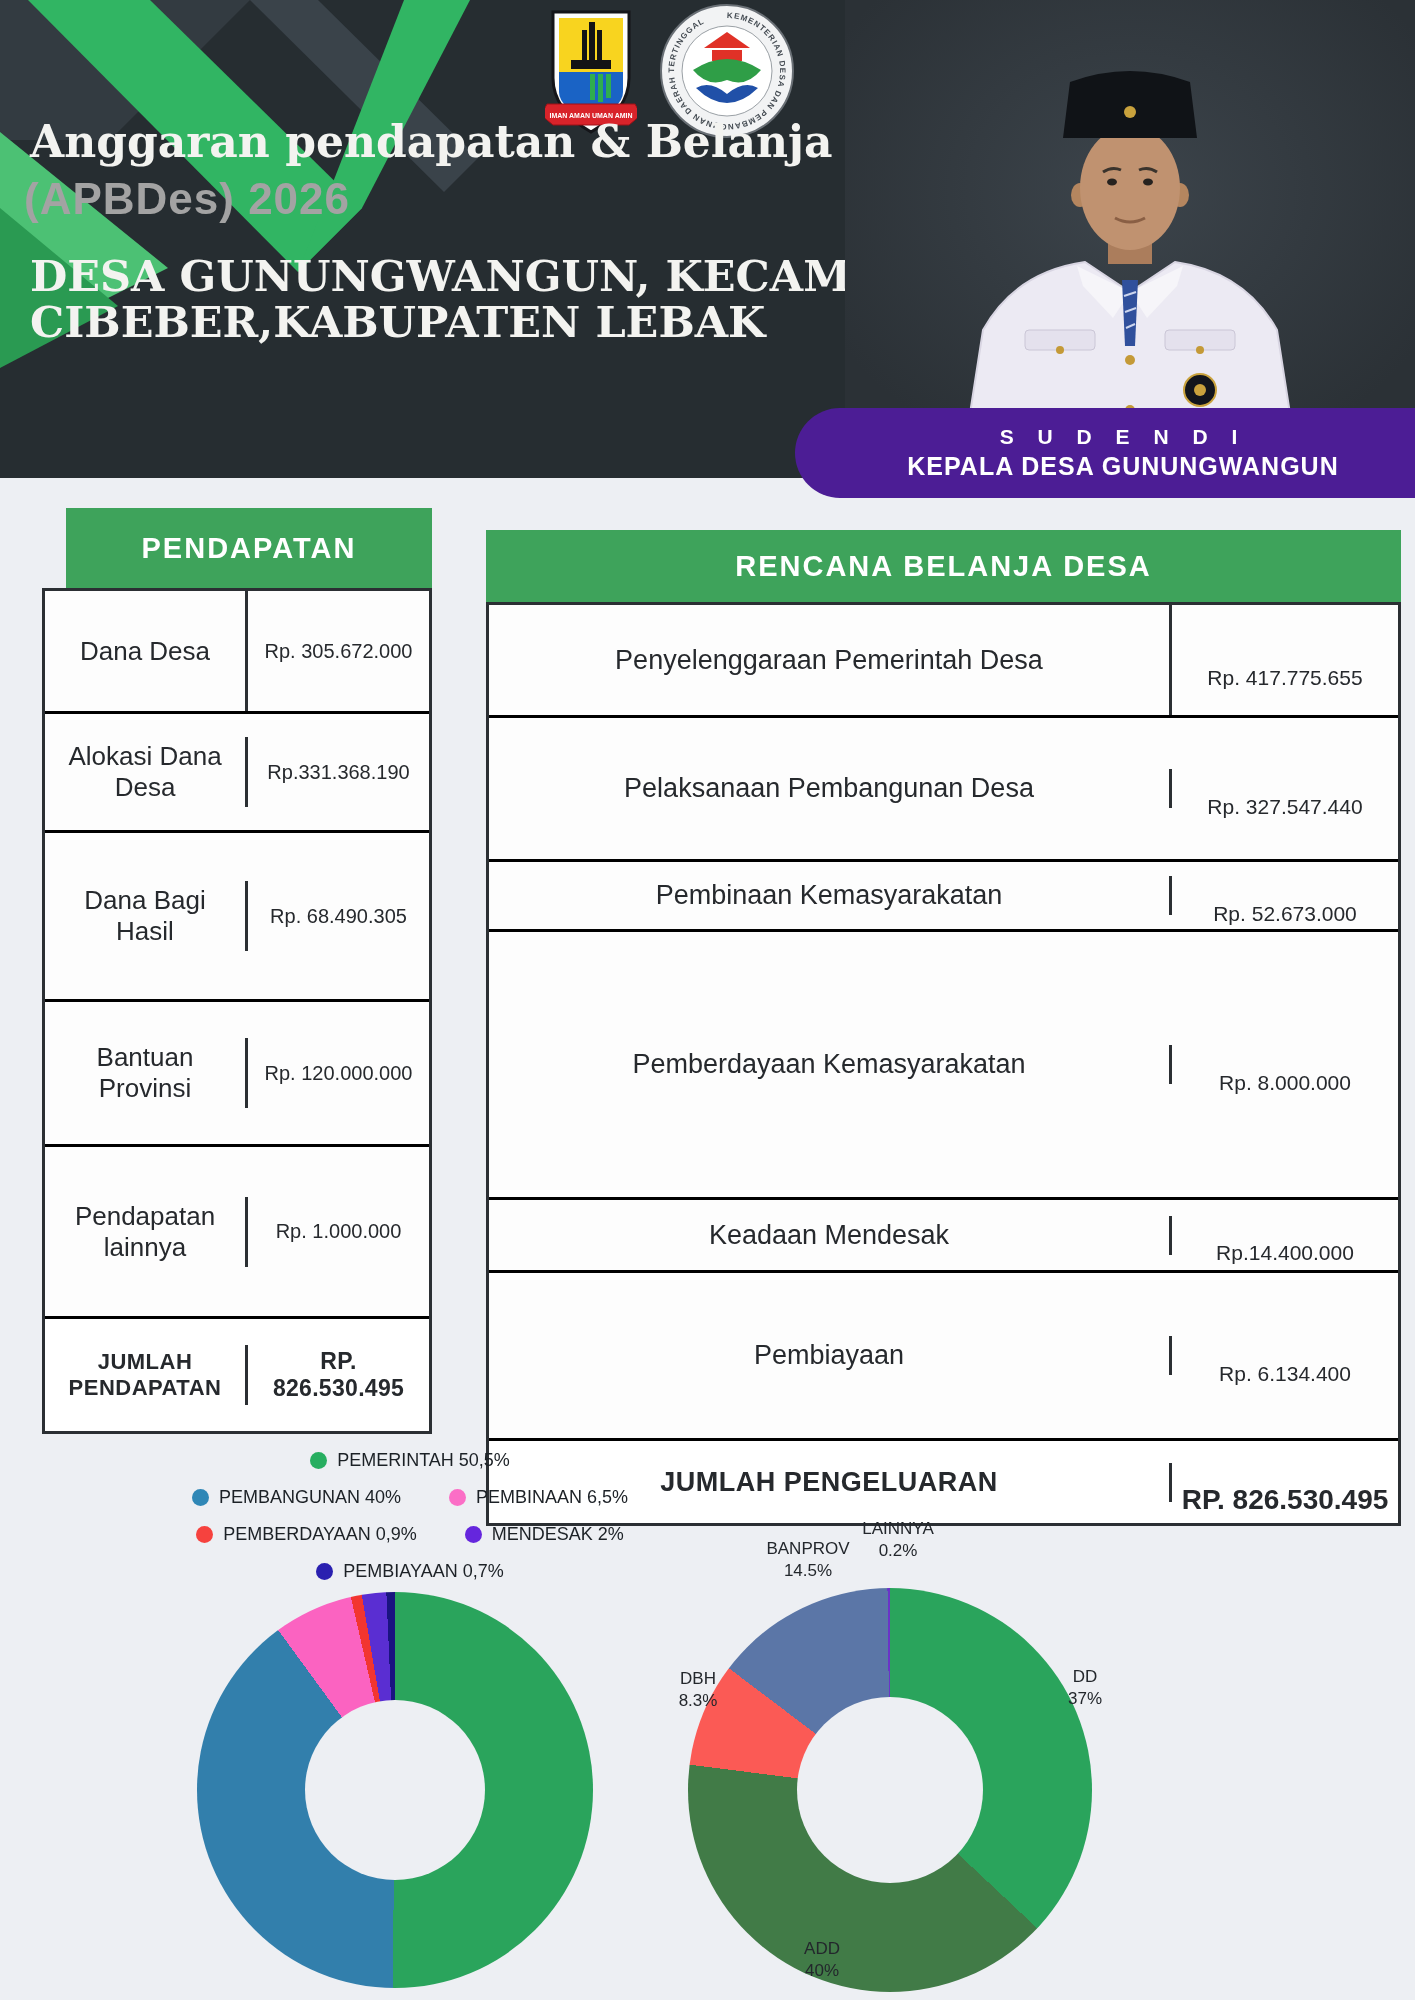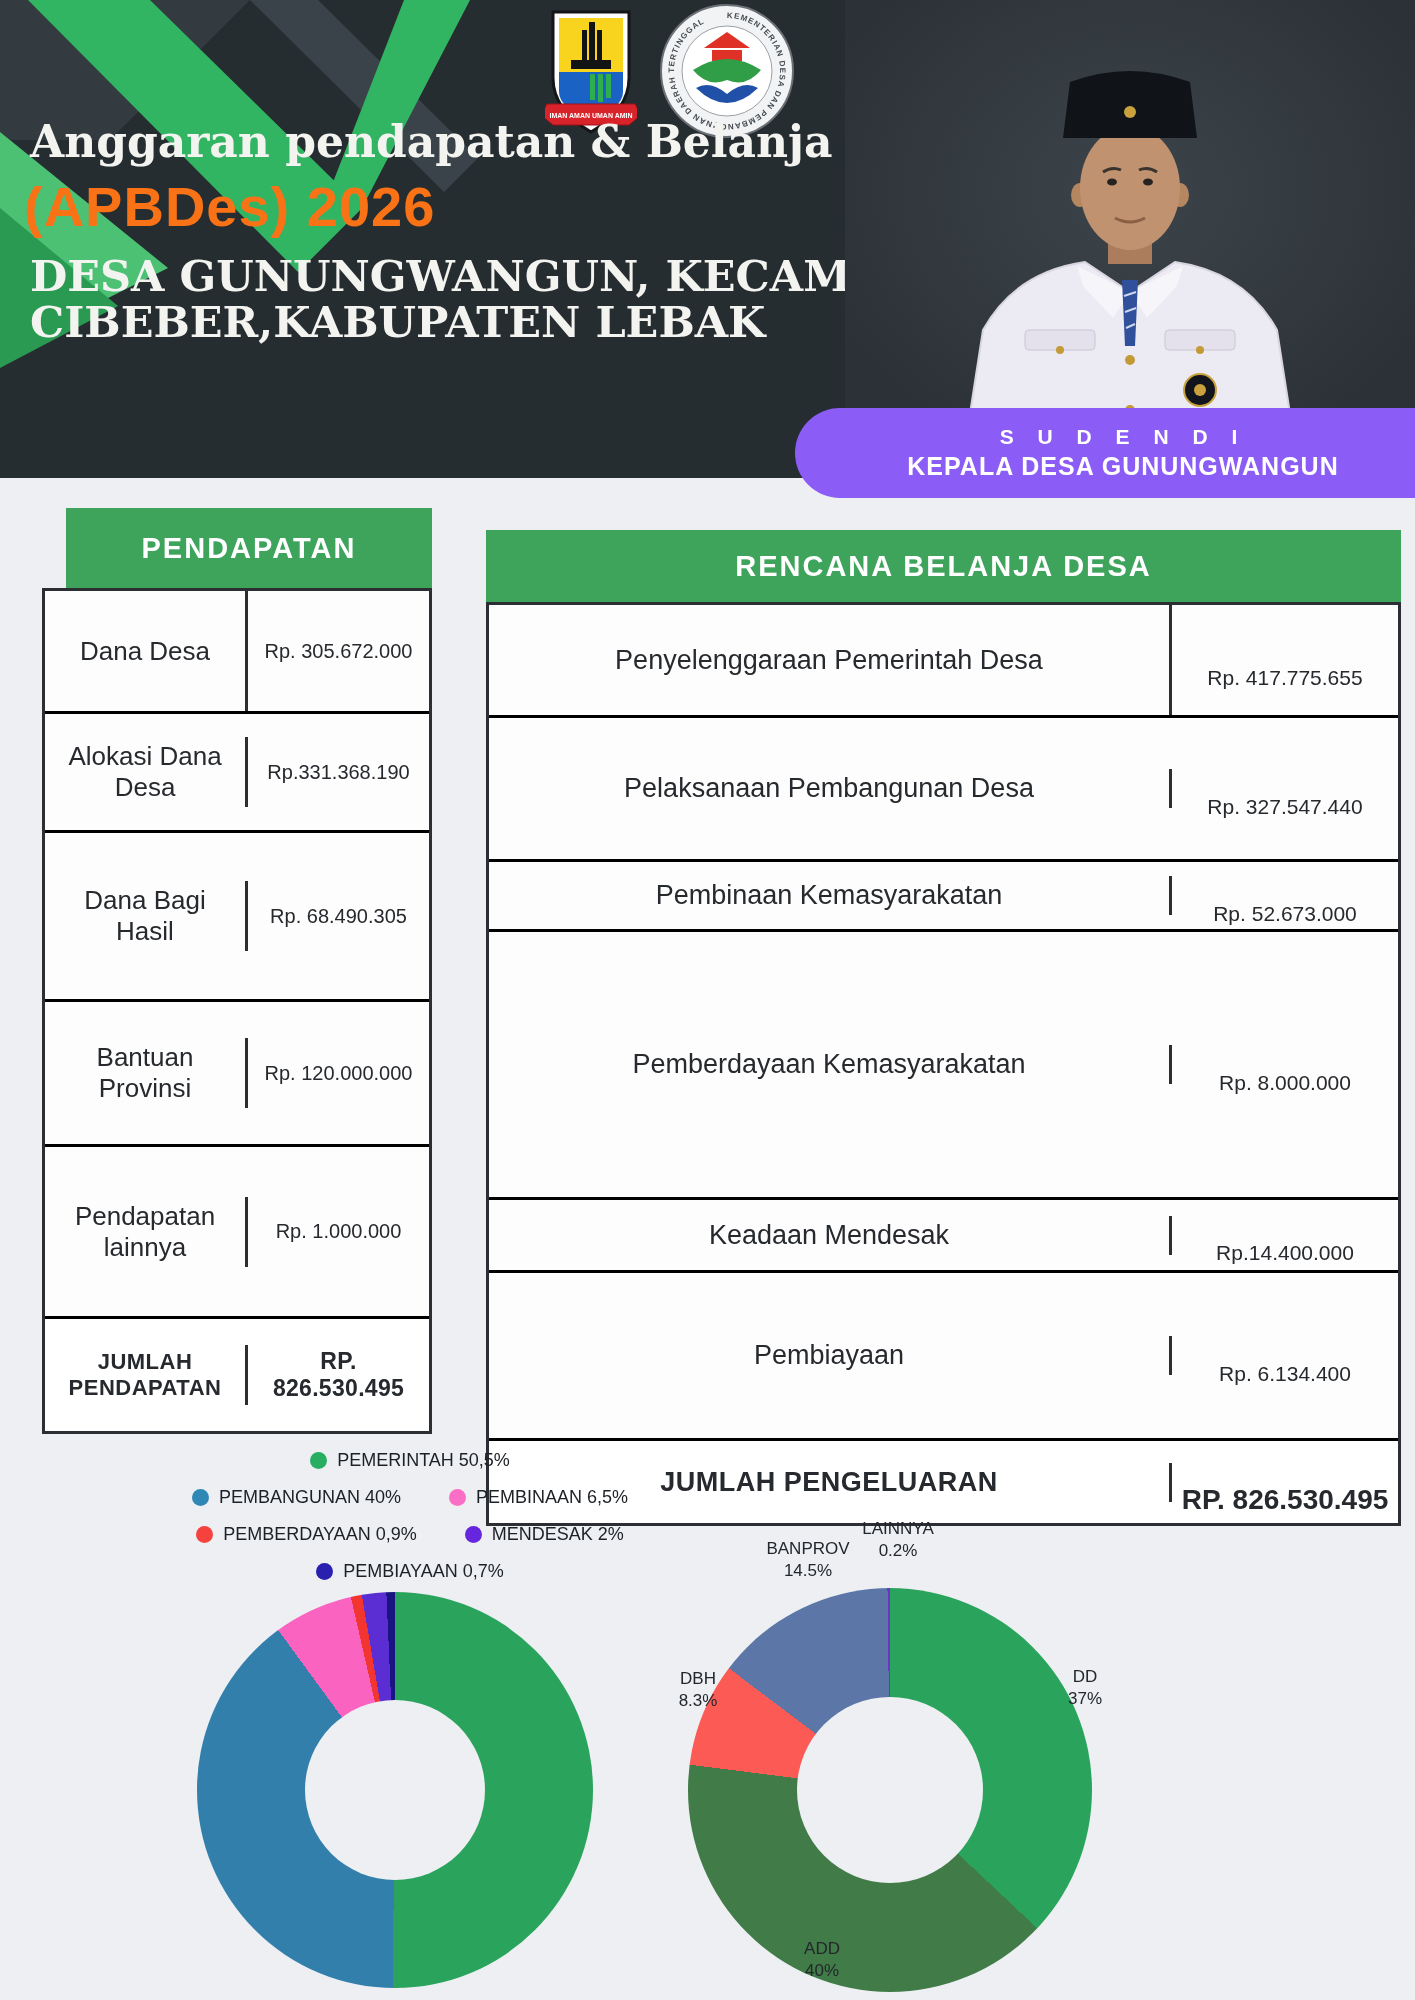--- a/index.html
+++ b/index.html
@@ -8,28 +8,28 @@
     position:relative; width:1415px; height:2000px; overflow:hidden;
     background:#edeff3; font-family:"Liberation Sans", sans-serif;
   }
   
   .hero{ position:absolute; left:0; top:0; width:1415px; height:478px; background:#262d31; }
   .deco{ position:absolute; left:0; top:0; }
   .logo-lebak{ position:absolute; left:545px; top:8px; }
   .logo-kemendes{ position:absolute; left:660px; top:4px; }
   .t1{ position:absolute; left:30px; top:116px; color:#f3f3f0;
        font-family:"DejaVu Serif", serif; font-weight:bold; font-size:44px; white-space:nowrap;}
-  .t2{ position:absolute; left:24px; top:174px; color:#f97316;
-       font-weight:bold; font-size:56px; letter-spacing:1px; white-space:nowrap;}
+  .t2{ position:absolute; left:24px; top:174px; color:#a3a3a3;
+       font-weight:bold; font-size:44px; letter-spacing:1px; white-space:nowrap;}
   .t3{ position:absolute; left:30px; top:254px; color:#f3f3f0;
        font-family:"DejaVu Serif", serif; font-weight:bold; font-size:43px; line-height:1.06;}
   .photo{ position:absolute; left:845px; top:0; }
   .banner{
     position:absolute; left:795px; top:408px; width:620px; height:90px;
-    background:#8b5cf6; border-radius:46px 0 0 46px; z-index:5;
+    background:#4c1d95; border-radius:46px 0 0 46px; z-index:5;
     display:flex; flex-direction:column; justify-content:center; align-items:center;
     color:#fff; padding-left:36px;
   }
   .banner .nm{ font-size:21px; font-weight:bold; letter-spacing:9px; }
   .banner .ti{ font-size:25px; font-weight:bold; letter-spacing:1px; margin-top:3px; }
   
   .gtable{ position:absolute; }
   .thead{ background:#3ea35b; color:#fff; font-weight:bold; letter-spacing:2px;
           display:flex; align-items:center; justify-content:center; }
   .tbody{ border:3px solid #2b2f33; background:#fdfdfd; }

